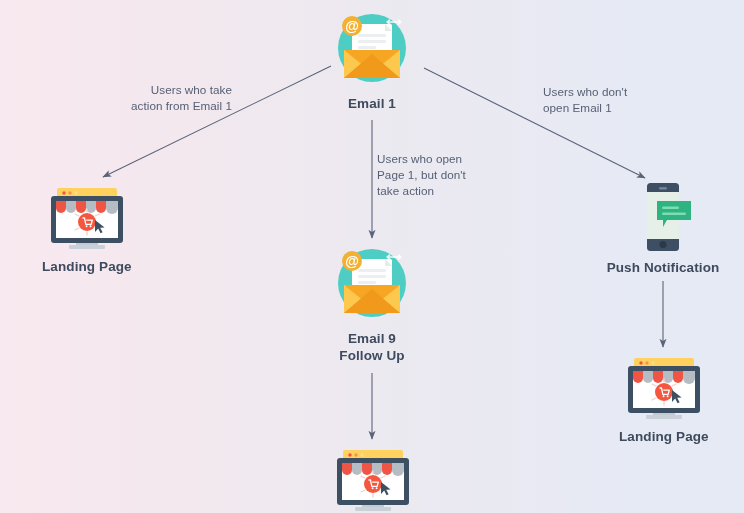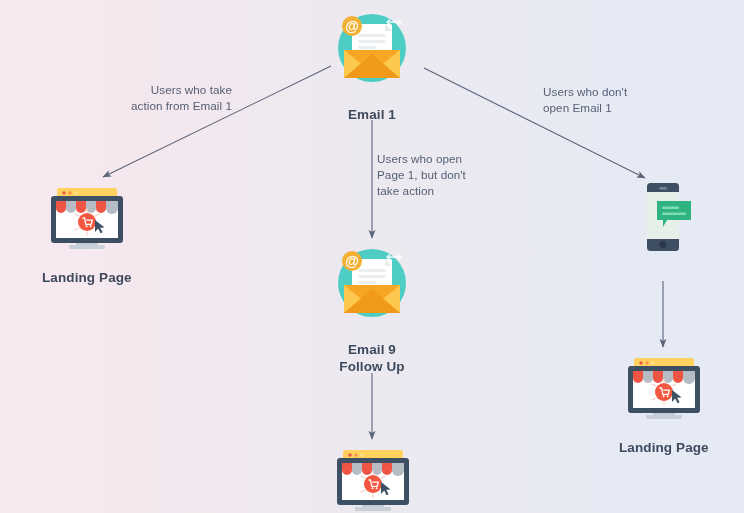--- a/index.html
+++ b/index.html
@@ -19,21 +19,21 @@
     background: linear-gradient(90deg, #f8e9ef 0%, #f4e8ee 18%, #ece9f0 50%, #e7eaf4 82%, #e5eaf5 100%);
     overflow: hidden;
   }
   .node {
     position: absolute;
     display: flex;
     flex-direction: column;
     align-items: center;
   }
   .node-label {
-    margin-top: 18px;
+    margin-top: 7px;
     font-size: 13.5px;
     font-weight: bold;
     color: #3e4a5e;
     text-align: center;
     line-height: 1.28;
     letter-spacing: 0.1px;
     white-space: pre-line;
   }
   .edge-label {
     position: absolute;
@@ -151,20 +151,21 @@
       <svg class="icon-svg" width="60" height="70" viewBox="0 0 60 70" xmlns="http://www.w3.org/2000/svg">
         <rect x="14" y="1" width="32" height="68" rx="3.5" fill="#3f4f63"></rect>
         <rect x="14" y="10" width="32" height="47" fill="#e7efe9"></rect>
         <rect x="26" y="5.2" width="8" height="2.2" rx="1.1" fill="#7b8896"></rect>
         <circle cx="30" cy="62.5" r="3.6" fill="#2c3949"></circle>
         <path d="M24,19 L58,19 L58,38 L34,38 L30,45 L30,38 L24,38 Z" fill="#2fb380"></path>
         <rect x="29" y="24.5" width="17" height="2.6" rx="1.3" fill="#7ddcb4"></rect>
         <rect x="29" y="30.5" width="24" height="2.6" rx="1.3" fill="#7ddcb4"></rect>
       </svg>
     </span>
+    <div class="node-label">Push Notification</div>
   </div>
 
   <div class="node" style="left:332px; top:243px;">
     <span>
       <svg class="icon-svg" width="80" height="80" viewBox="0 0 80 80" xmlns="http://www.w3.org/2000/svg">
         <circle cx="40" cy="40" r="34" fill="#4ecdc4"></circle>
         <rect x="20" y="16" width="40" height="34" rx="1.5" fill="#ffffff"></rect>
         <path d="M53,16 L60,23 L53,23 Z" fill="#e8ece9"></path>
         <rect x="26" y="26" width="28" height="3" rx="1.2" fill="#eceff1"></rect>
         <rect x="26" y="32" width="28" height="3" rx="1.2" fill="#eceff1"></rect>

